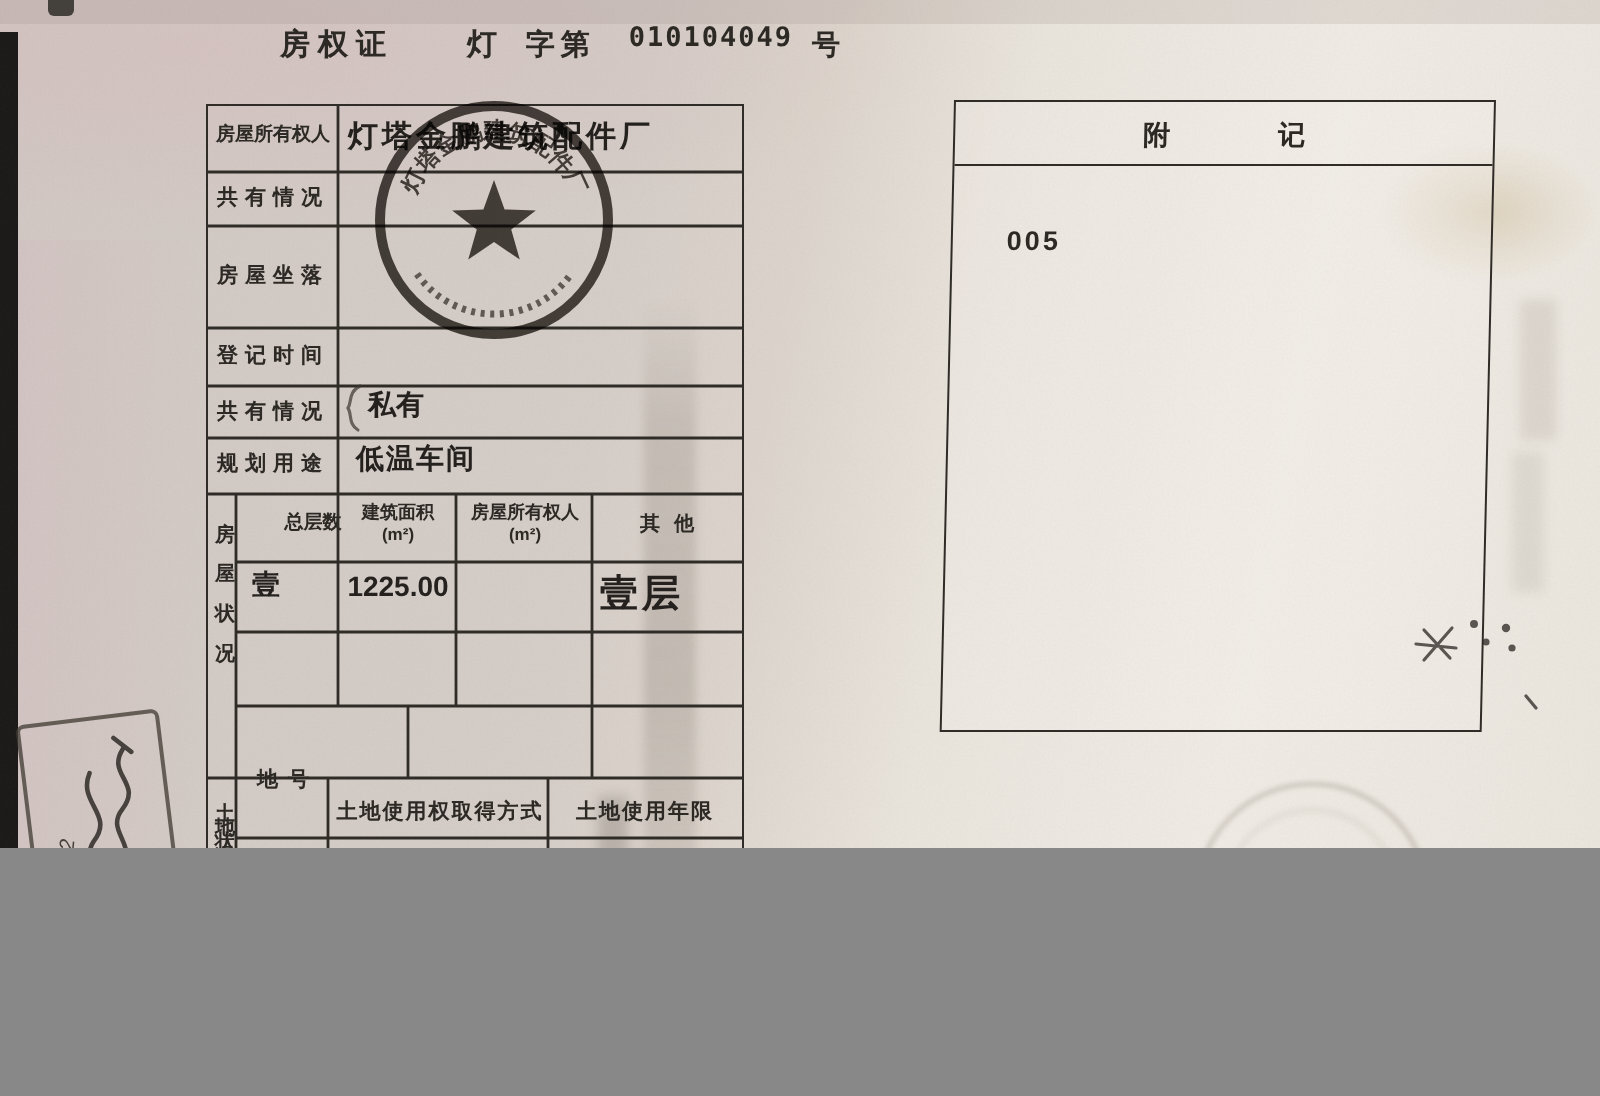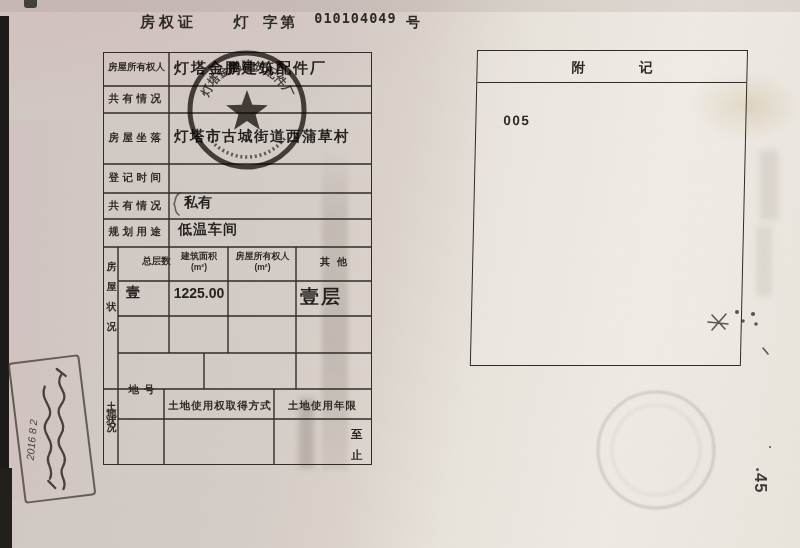--- a/index.html
+++ b/index.html
@@ -1,17 +1,17 @@
 <!DOCTYPE html>
 <html><head>
 <meta charset="utf-8">
 <style>
   html,body{margin:0;padding:0;}
   body{font-family:"Liberation Sans", sans-serif; background:#888;}
-  .canvas{position:relative;width:800px;height:548px;overflow:hidden;
+  .canvas{position:relative;width:800px;height:424px;overflow:hidden;
     background:linear-gradient(100deg,#d2c9c5 0%,#d6cec8 38%,#ddd5cd 48%,#eae5dd 60%,#f1ede6 78%,#ebe6de 100%);}
   .stain{position:absolute;pointer-events:none;}
   
   .main-table{position:absolute;left:103px;top:52px;width:267px;height:411px;
     border:1.6px solid #2e2a26;}
   .cell-label{position:absolute;left:4px;width:57px;text-align:center;color:#2b2824;font-weight:700;}
   .val{position:absolute;color:#221f1c;font-weight:600;white-space:nowrap;}
   .hdr{position:absolute;text-align:center;color:#2b2824;font-weight:700;}
   .side-label{position:absolute;left:1px;width:13px;writing-mode:vertical-rl;text-orientation:upright;
     color:#2b2824;font-weight:700;font-size:10px;}
@@ -93,21 +93,20 @@
     </svg>
 
     <div class="cell-label" style="top:8px;font-size:9.5px;">房屋所有权人</div>
     <div class="cell-label" style="top:39px;font-size:10.5px;letter-spacing:3.5px;">共有情况</div>
     <div class="cell-label" style="top:78px;font-size:10.5px;letter-spacing:3.5px;">房屋坐落</div>
     <div class="cell-label" style="top:118px;font-size:10.5px;letter-spacing:3.5px;">登记时间</div>
     <div class="cell-label" style="top:146px;font-size:10.5px;letter-spacing:3.5px;">共有情况</div>
     <div class="cell-label" style="top:172px;font-size:10.5px;letter-spacing:3.5px;">规划用途</div>
 
     <div class="val" style="left:70px;top:6px;font-size:15px;letter-spacing:2px;">灯塔金鹏建筑配件厂</div>
-    <div class="val" style="left:70px;top:74px;font-size:14.5px;letter-spacing:1.5px;">灯塔市古城街道西蒲草村</div>
     <div class="val" style="left:80px;top:141px;font-size:14px;">私有</div>
     <div class="val" style="left:74px;top:168px;font-size:14px;letter-spacing:1px;">低温车间</div>
 
     <svg width="14" height="26" viewBox="0 0 14 26" style="position:absolute;left:66px;top:138px;opacity:.7;" fill="none" stroke="#3a342e" stroke-width="1.6" stroke-linecap="round">
       <path d="M10,2 C4,5 6,10 4,13 C6,16 4,21 9,24"></path>
     </svg>
 
     <div class="side-label" style="top:200px;height:104px;letter-spacing:20px;">房屋状况</div>
     <div class="hdr" style="left:28px;width:49px;top:202px;font-size:9.5px;">总层数</div>
     <div class="hdr" style="left:66px;width:58px;top:197px;font-size:9px;">建筑面积</div>

